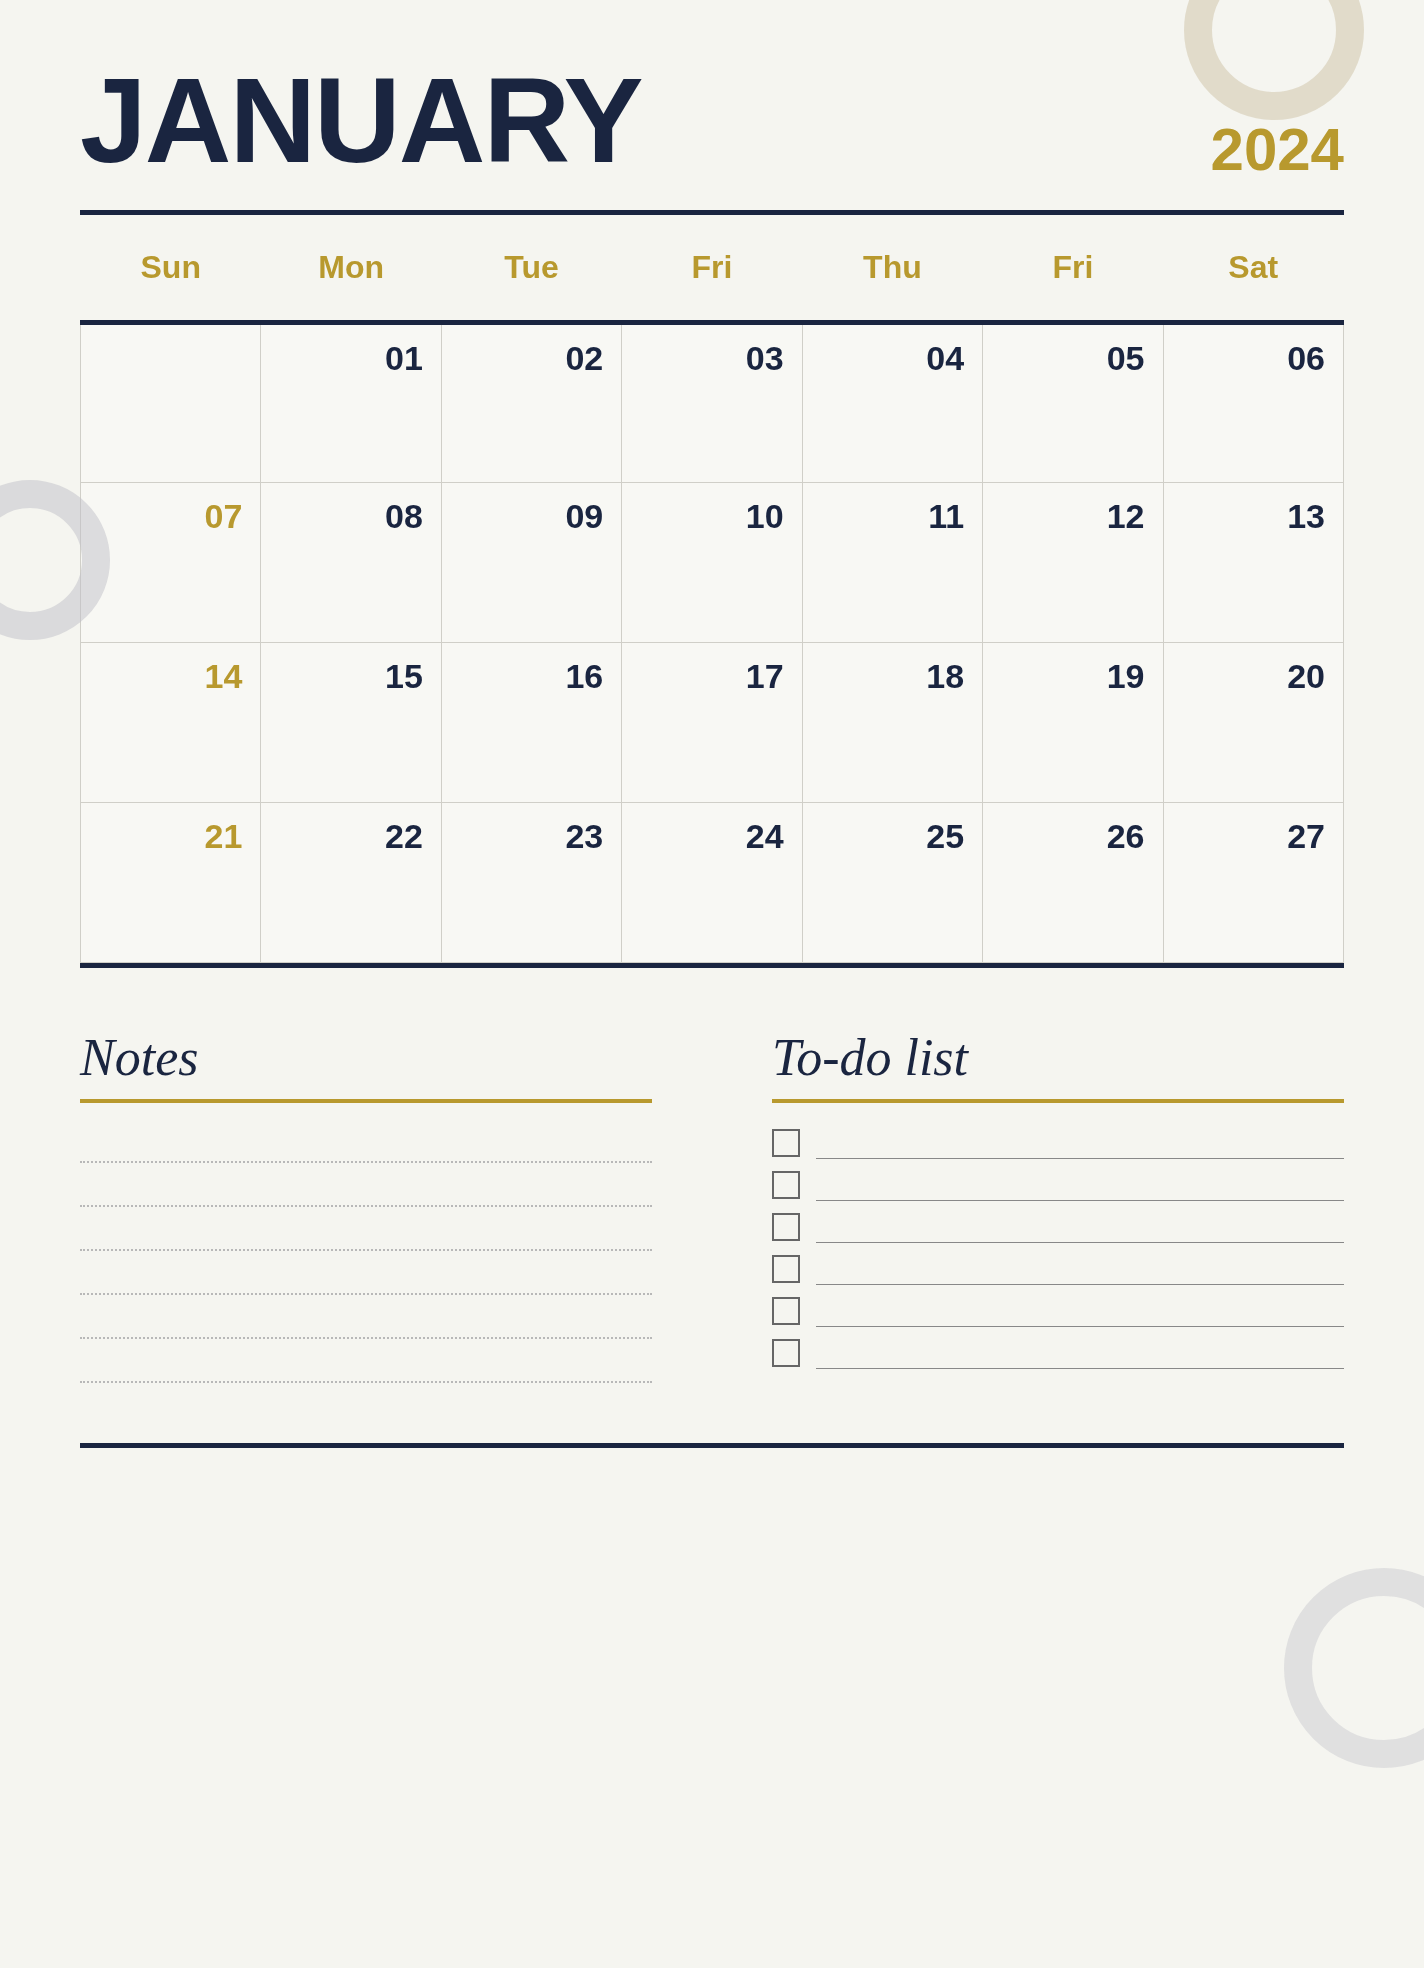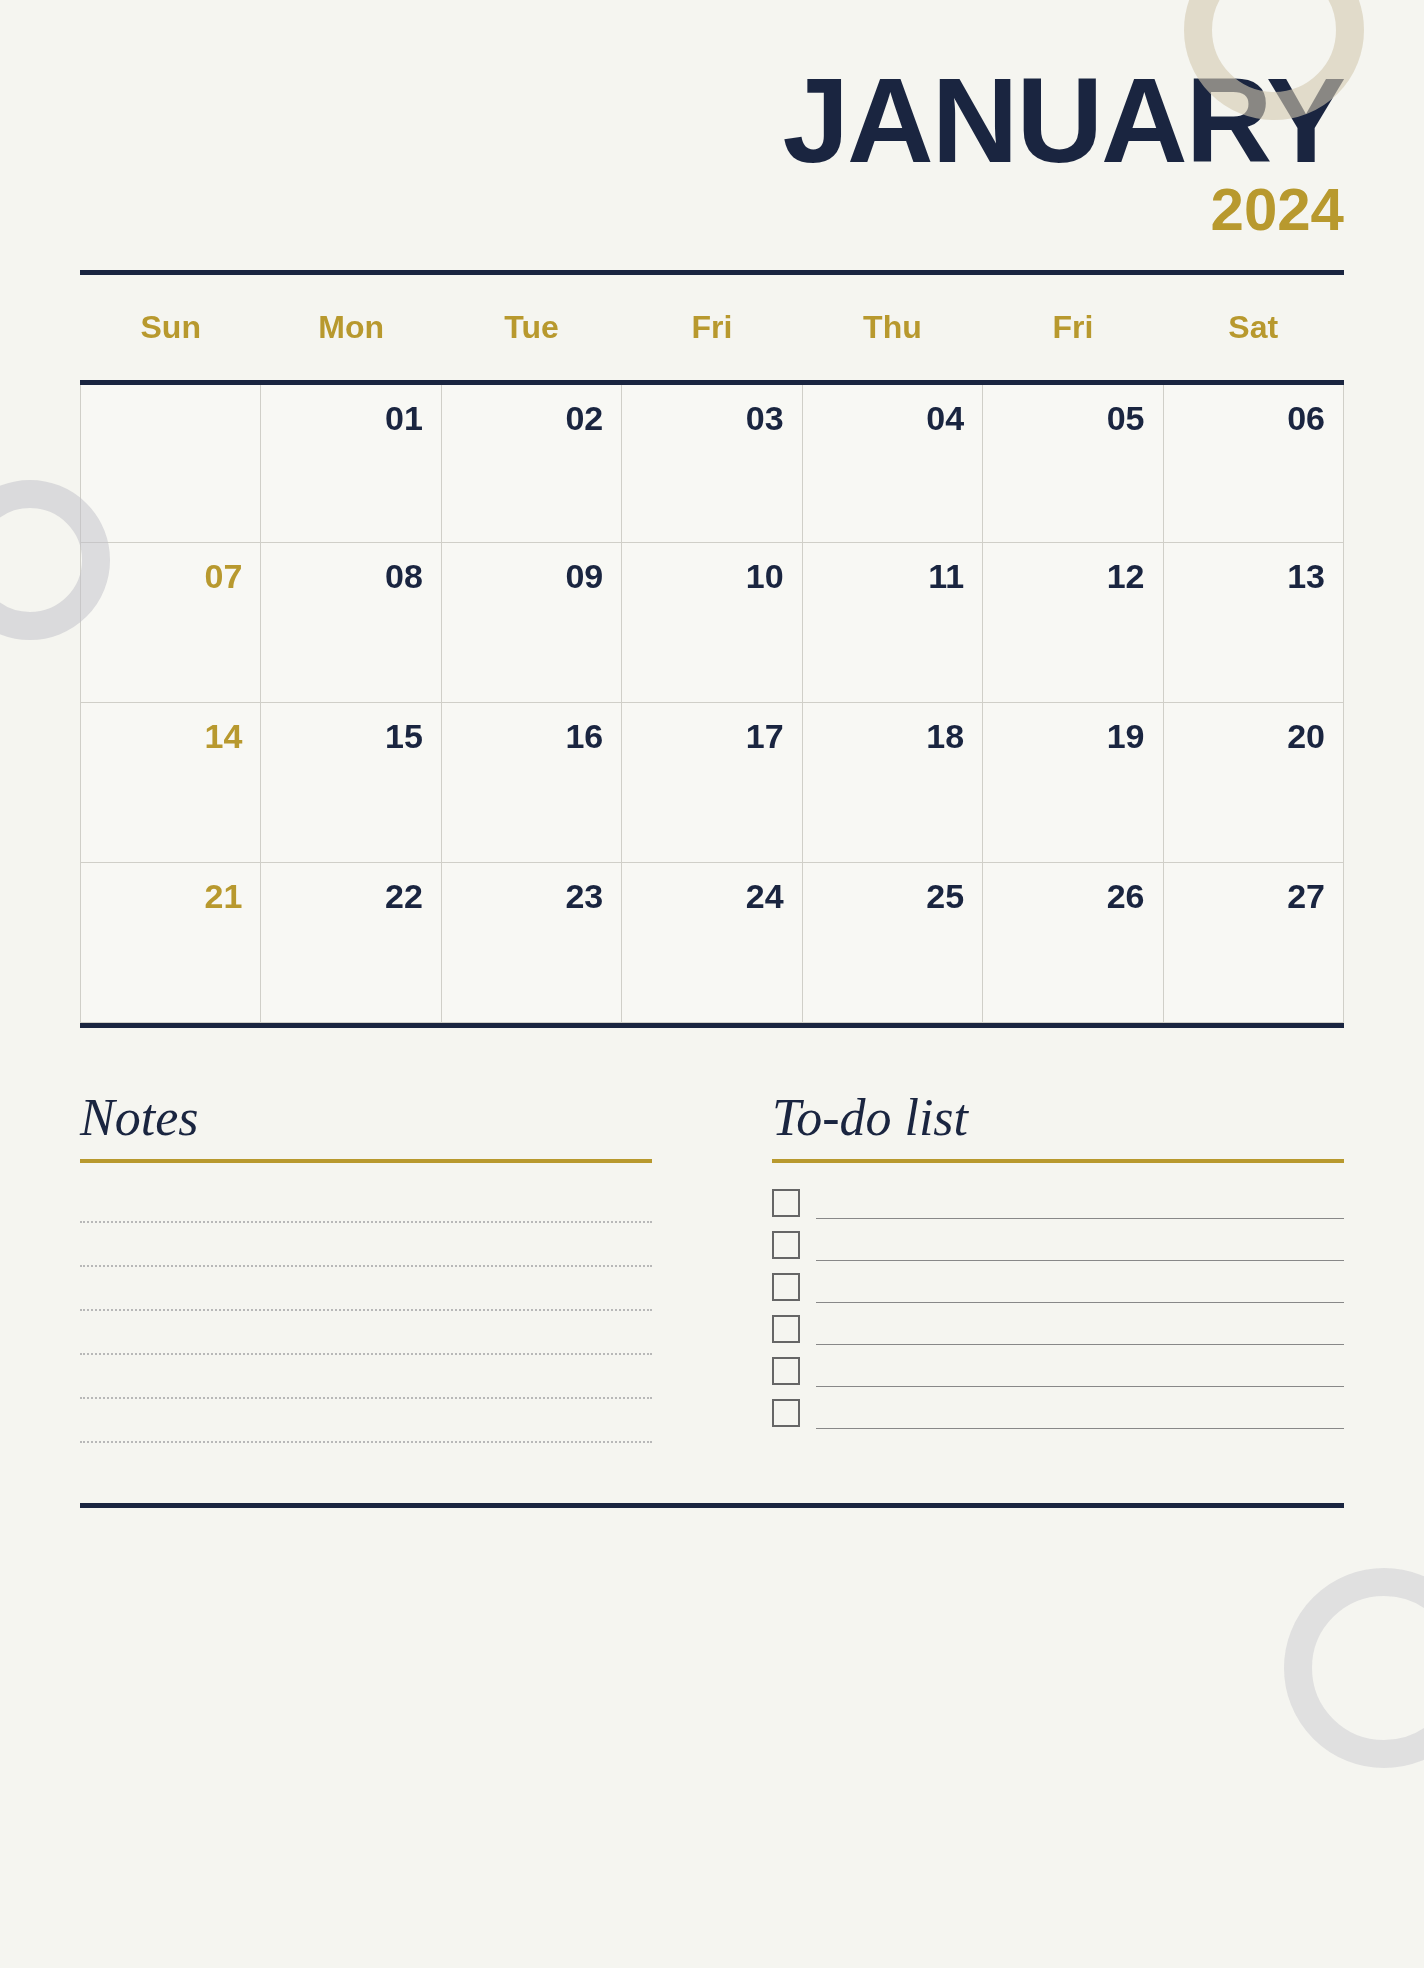--- a/index.html
+++ b/index.html
@@ -58,21 +58,20 @@
       border: 28px solid #c0c0c8;
       opacity: 0.4;
     }
 
     
     .header {
       display: flex;
       justify-content: space-between;
       align-items: flex-end;
       margin-bottom: 30px;
-      flex-direction: column;
     }
 
     .month-title {
       font-size: 120px;
       font-weight: 900;
       color: #1a2540;
       line-height: 1;
       letter-spacing: -2px;
     }
 

